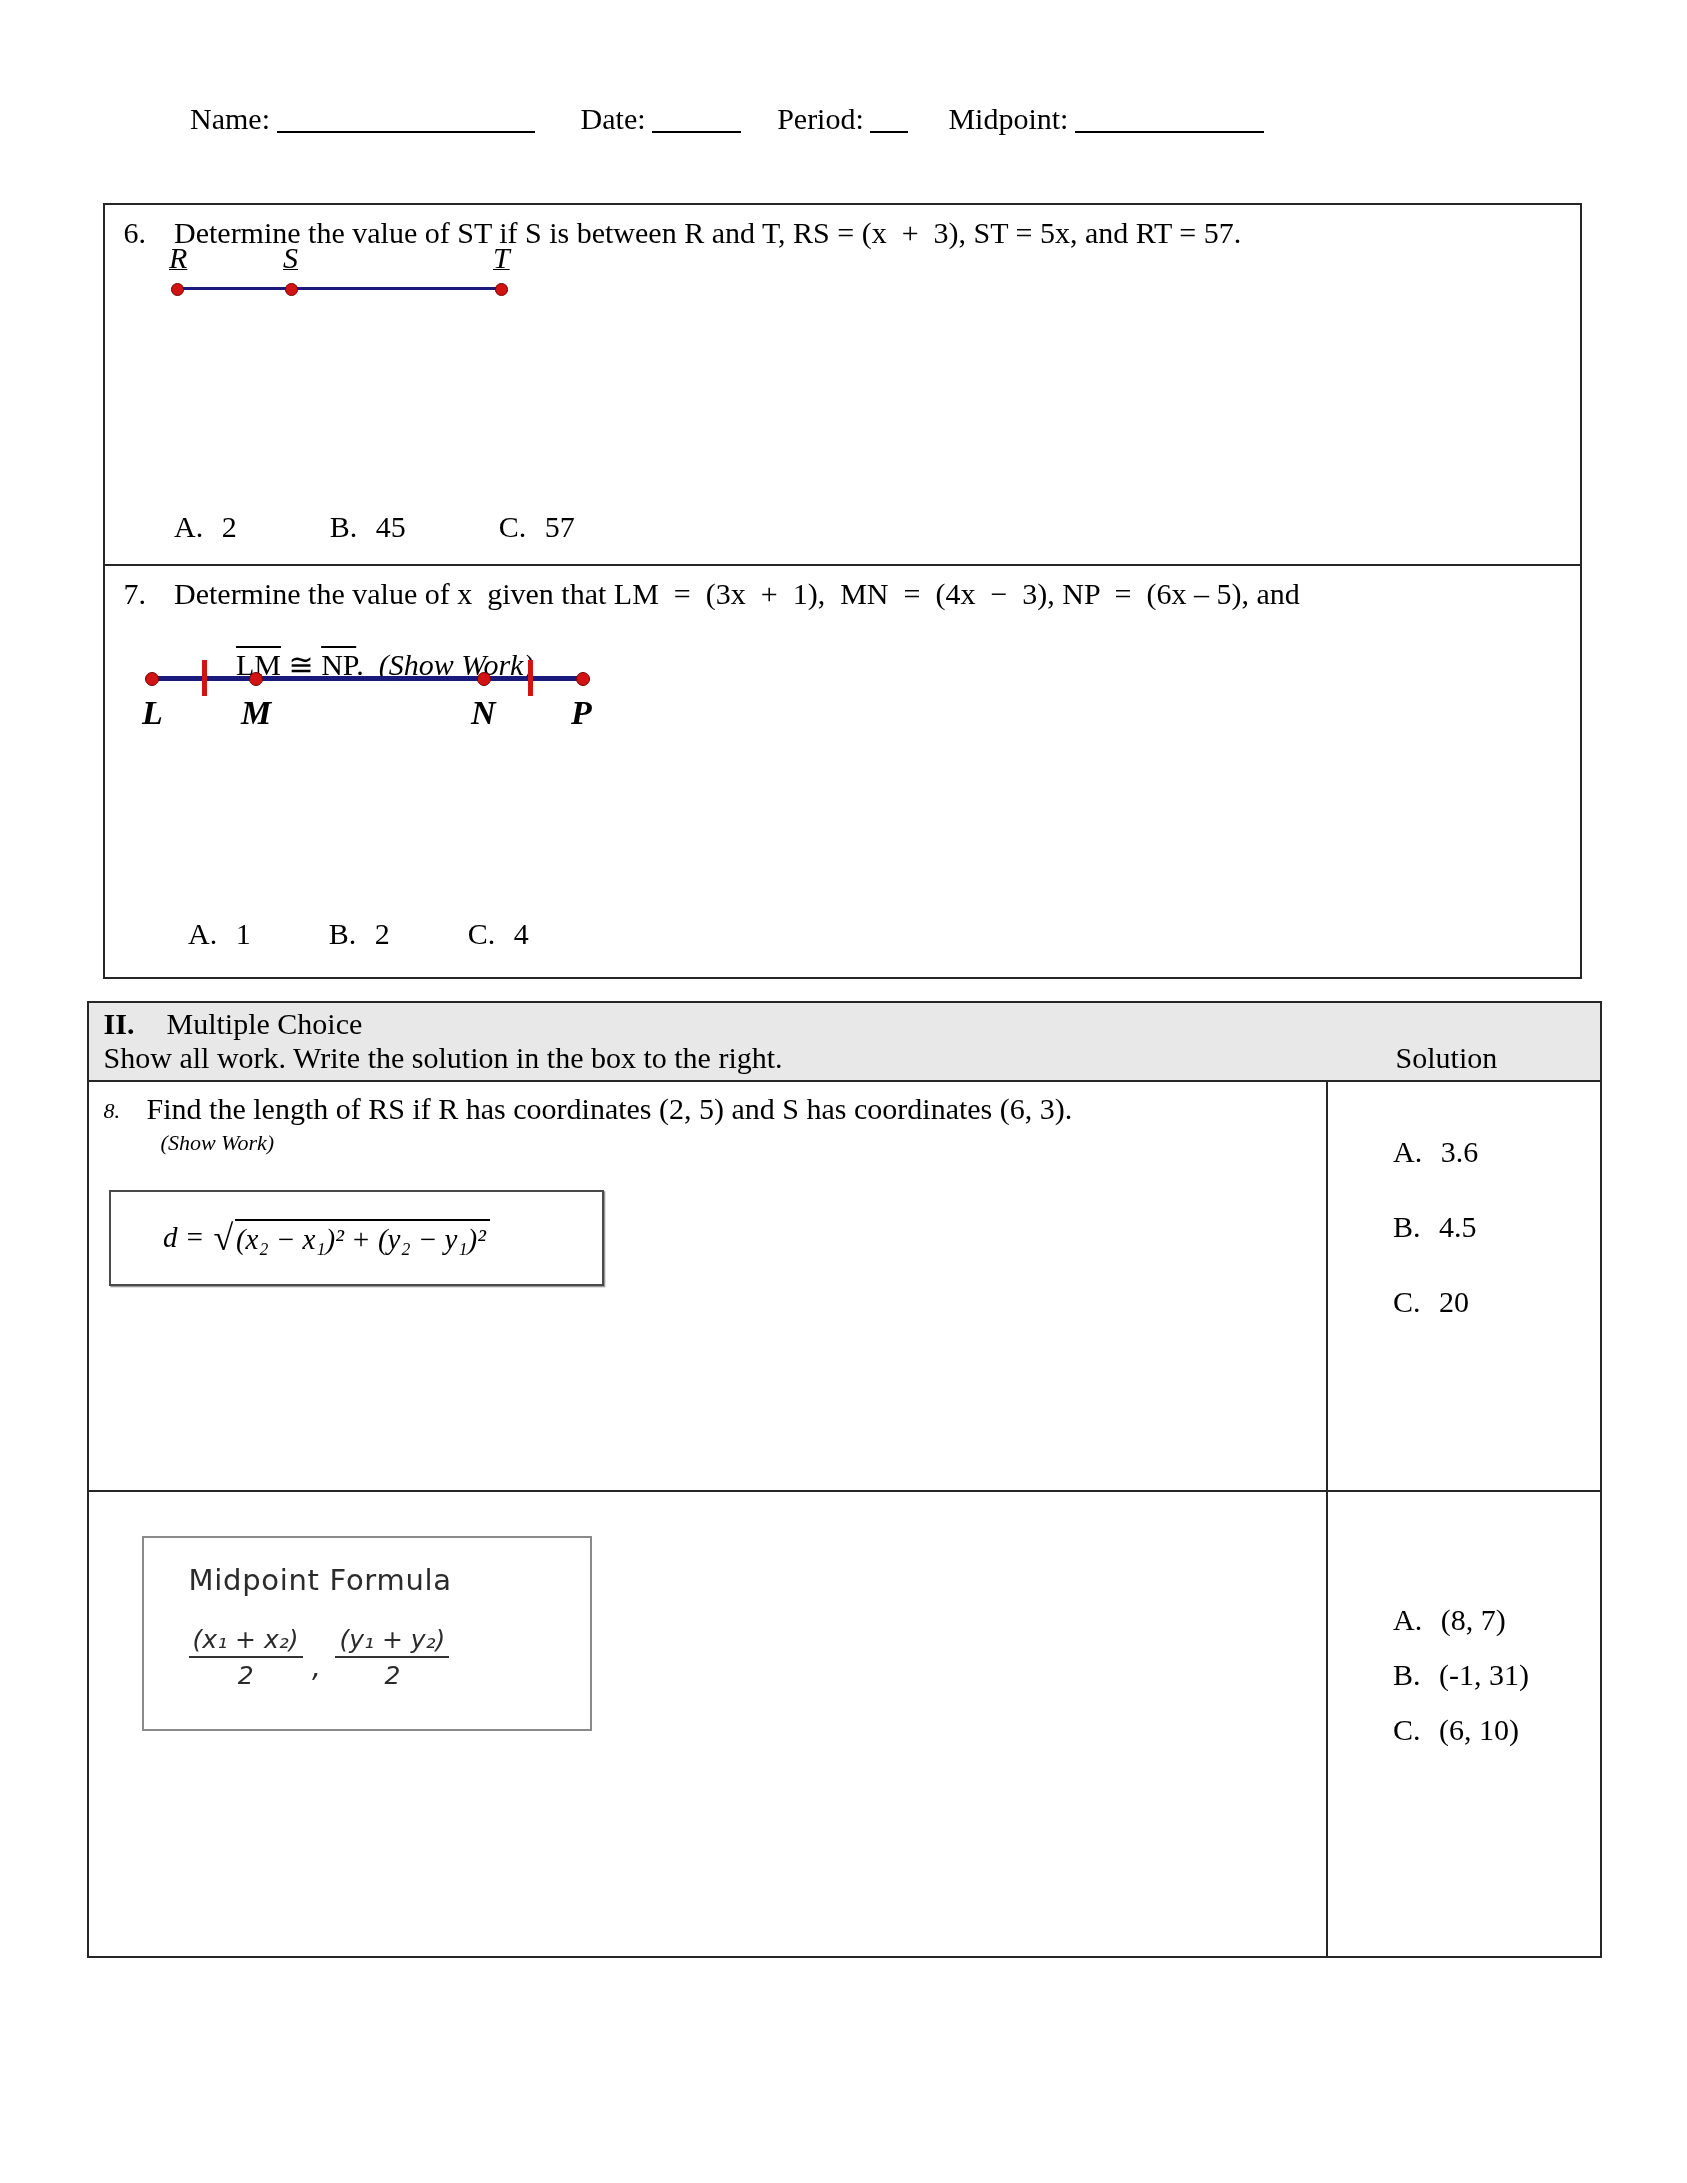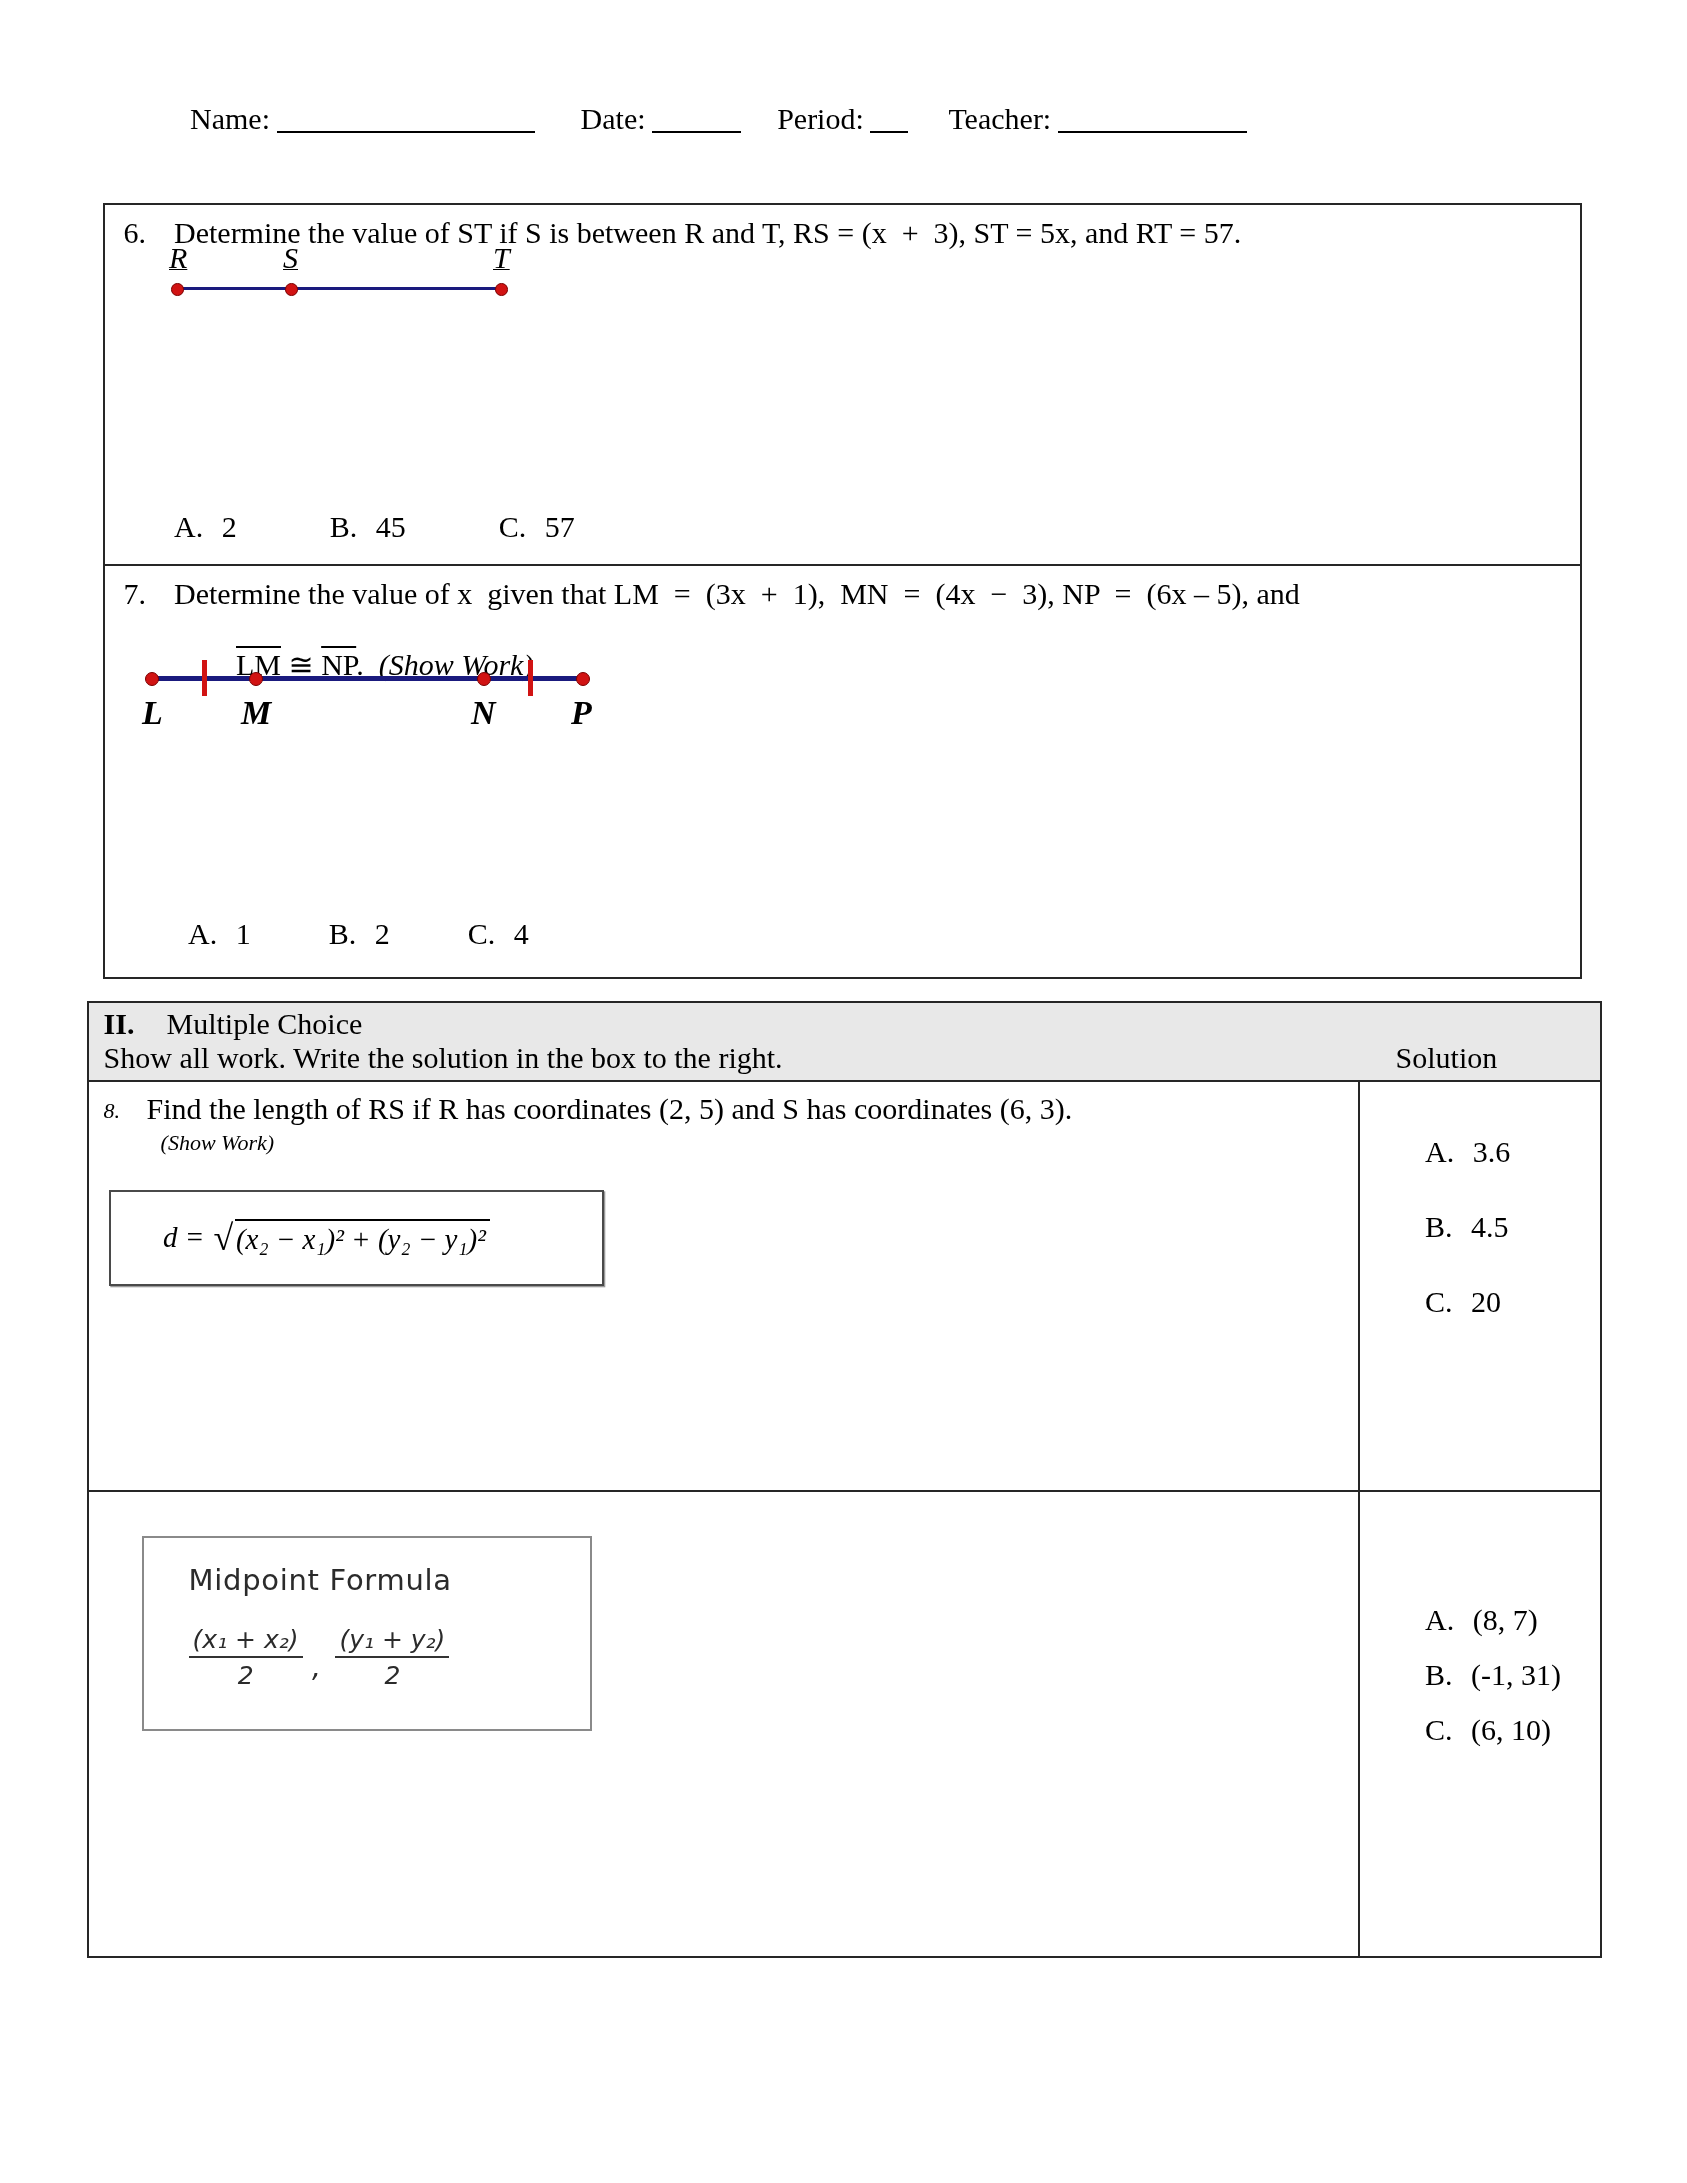--- a/index.html
+++ b/index.html
@@ -48,21 +48,21 @@
   
   .mc { position:absolute; left:87px; top:1001px; width:1515px; height:957px; border:2px solid #262626; display:flex; flex-direction:column; }
   .mc-head { background:var(--header-bg); border-bottom:2px solid #262626; padding:4px 14.6px 5.3px 14.6px; font-size:30px; }
   .mc-head .numeral { font-weight:bold; margin-right:32px; }
   .mc-head-l2 { display:flex; justify-content:space-between; align-items:flex-end; }
   .sol-head { width:278px; text-align:center; }
   .mc-row { display:flex; border-bottom:2px solid #262626; }
   .row-q8 { height:410px; }
   .row-q9 { flex:1; border-bottom:none; }
   .mc-q { flex:1; border-right:2px solid #262626; position:relative; padding:9.3px 13.2px 0 14.6px; }
-  .mc-sol { width:240px; padding-left:65px; font-size:30px; }
+  .mc-sol { width:272px; padding-left:65px; font-size:30px; }
   .sol-q8 { padding-top:53px; }
   .sol-q9 { padding-top:111px; }
   .sol-item { margin-bottom:41px; white-space:pre; }
   .sol-q9 .sol-item { margin-bottom:21px; }
 
   .q8line { display:flex; white-space:pre-wrap; font-size:30px; }
   .q8num { font-size:22px; font-style:italic; margin:6.6px 26.5px 0 0; }
   .q8sw { font-size:22px; font-style:italic; margin:4px 0 0 57px; }
 
   .dist-box { margin:34px 0 0 5.3px; width:495px; height:96px; border:2px solid #4a4a4a; box-shadow:1.3px 1.3px 0 #9a9a9a;
@@ -87,21 +87,21 @@
 
 <div class="page">
 
   <div class="hdr">
     <span>Name:</span>
     <span class="blank blank-name"></span>
     <span>Date:</span>
     <span class="blank blank-date"></span>
     <span>Period:</span>
     <span class="blank blank-period"></span>
-    <span>Teacher:</span>
+    <span>Midpoint:</span>
     <span class="blank blank-teacher"></span>
   </div>
 
   <div class="qbox q6">
     <div class="qline">
       <span class="qnum">6.</span>
       <span>Determine the value of ST if S is between R and T, RS = (x  +  3), ST = 5x, and RT = 57.</span>
     </div>
     <div class="diagram diag6">
       <span class="ptlabel" style="left:4px; top:0;">R</span>

